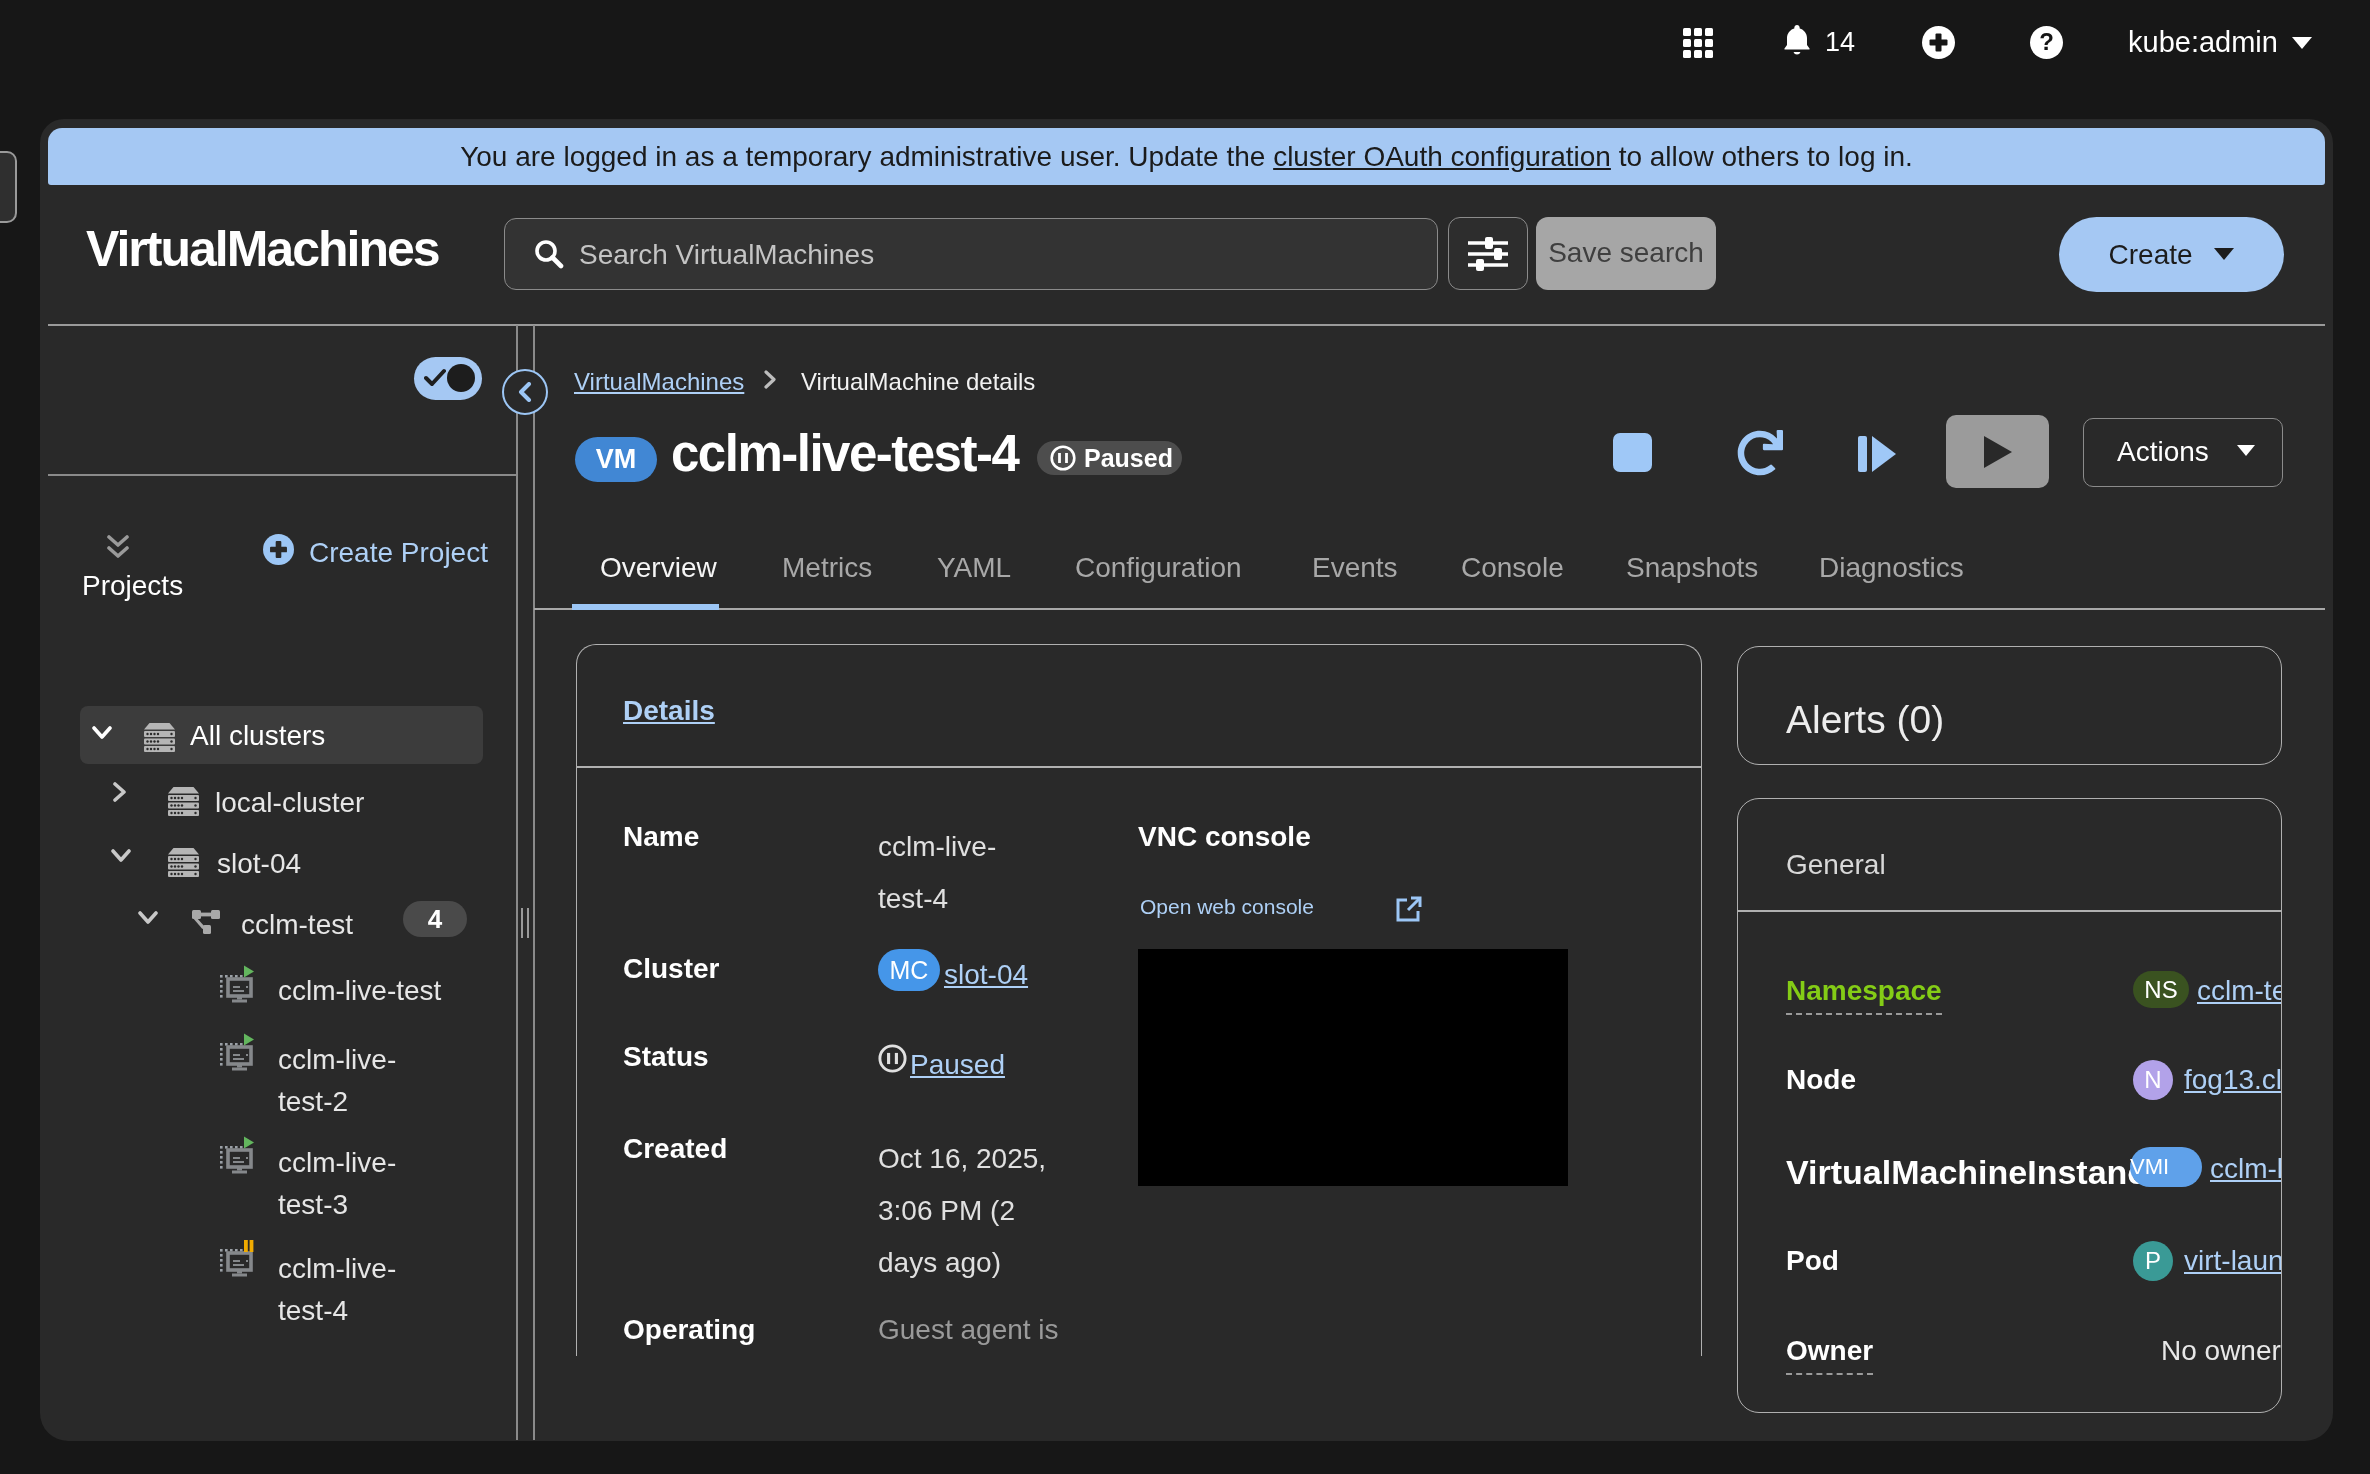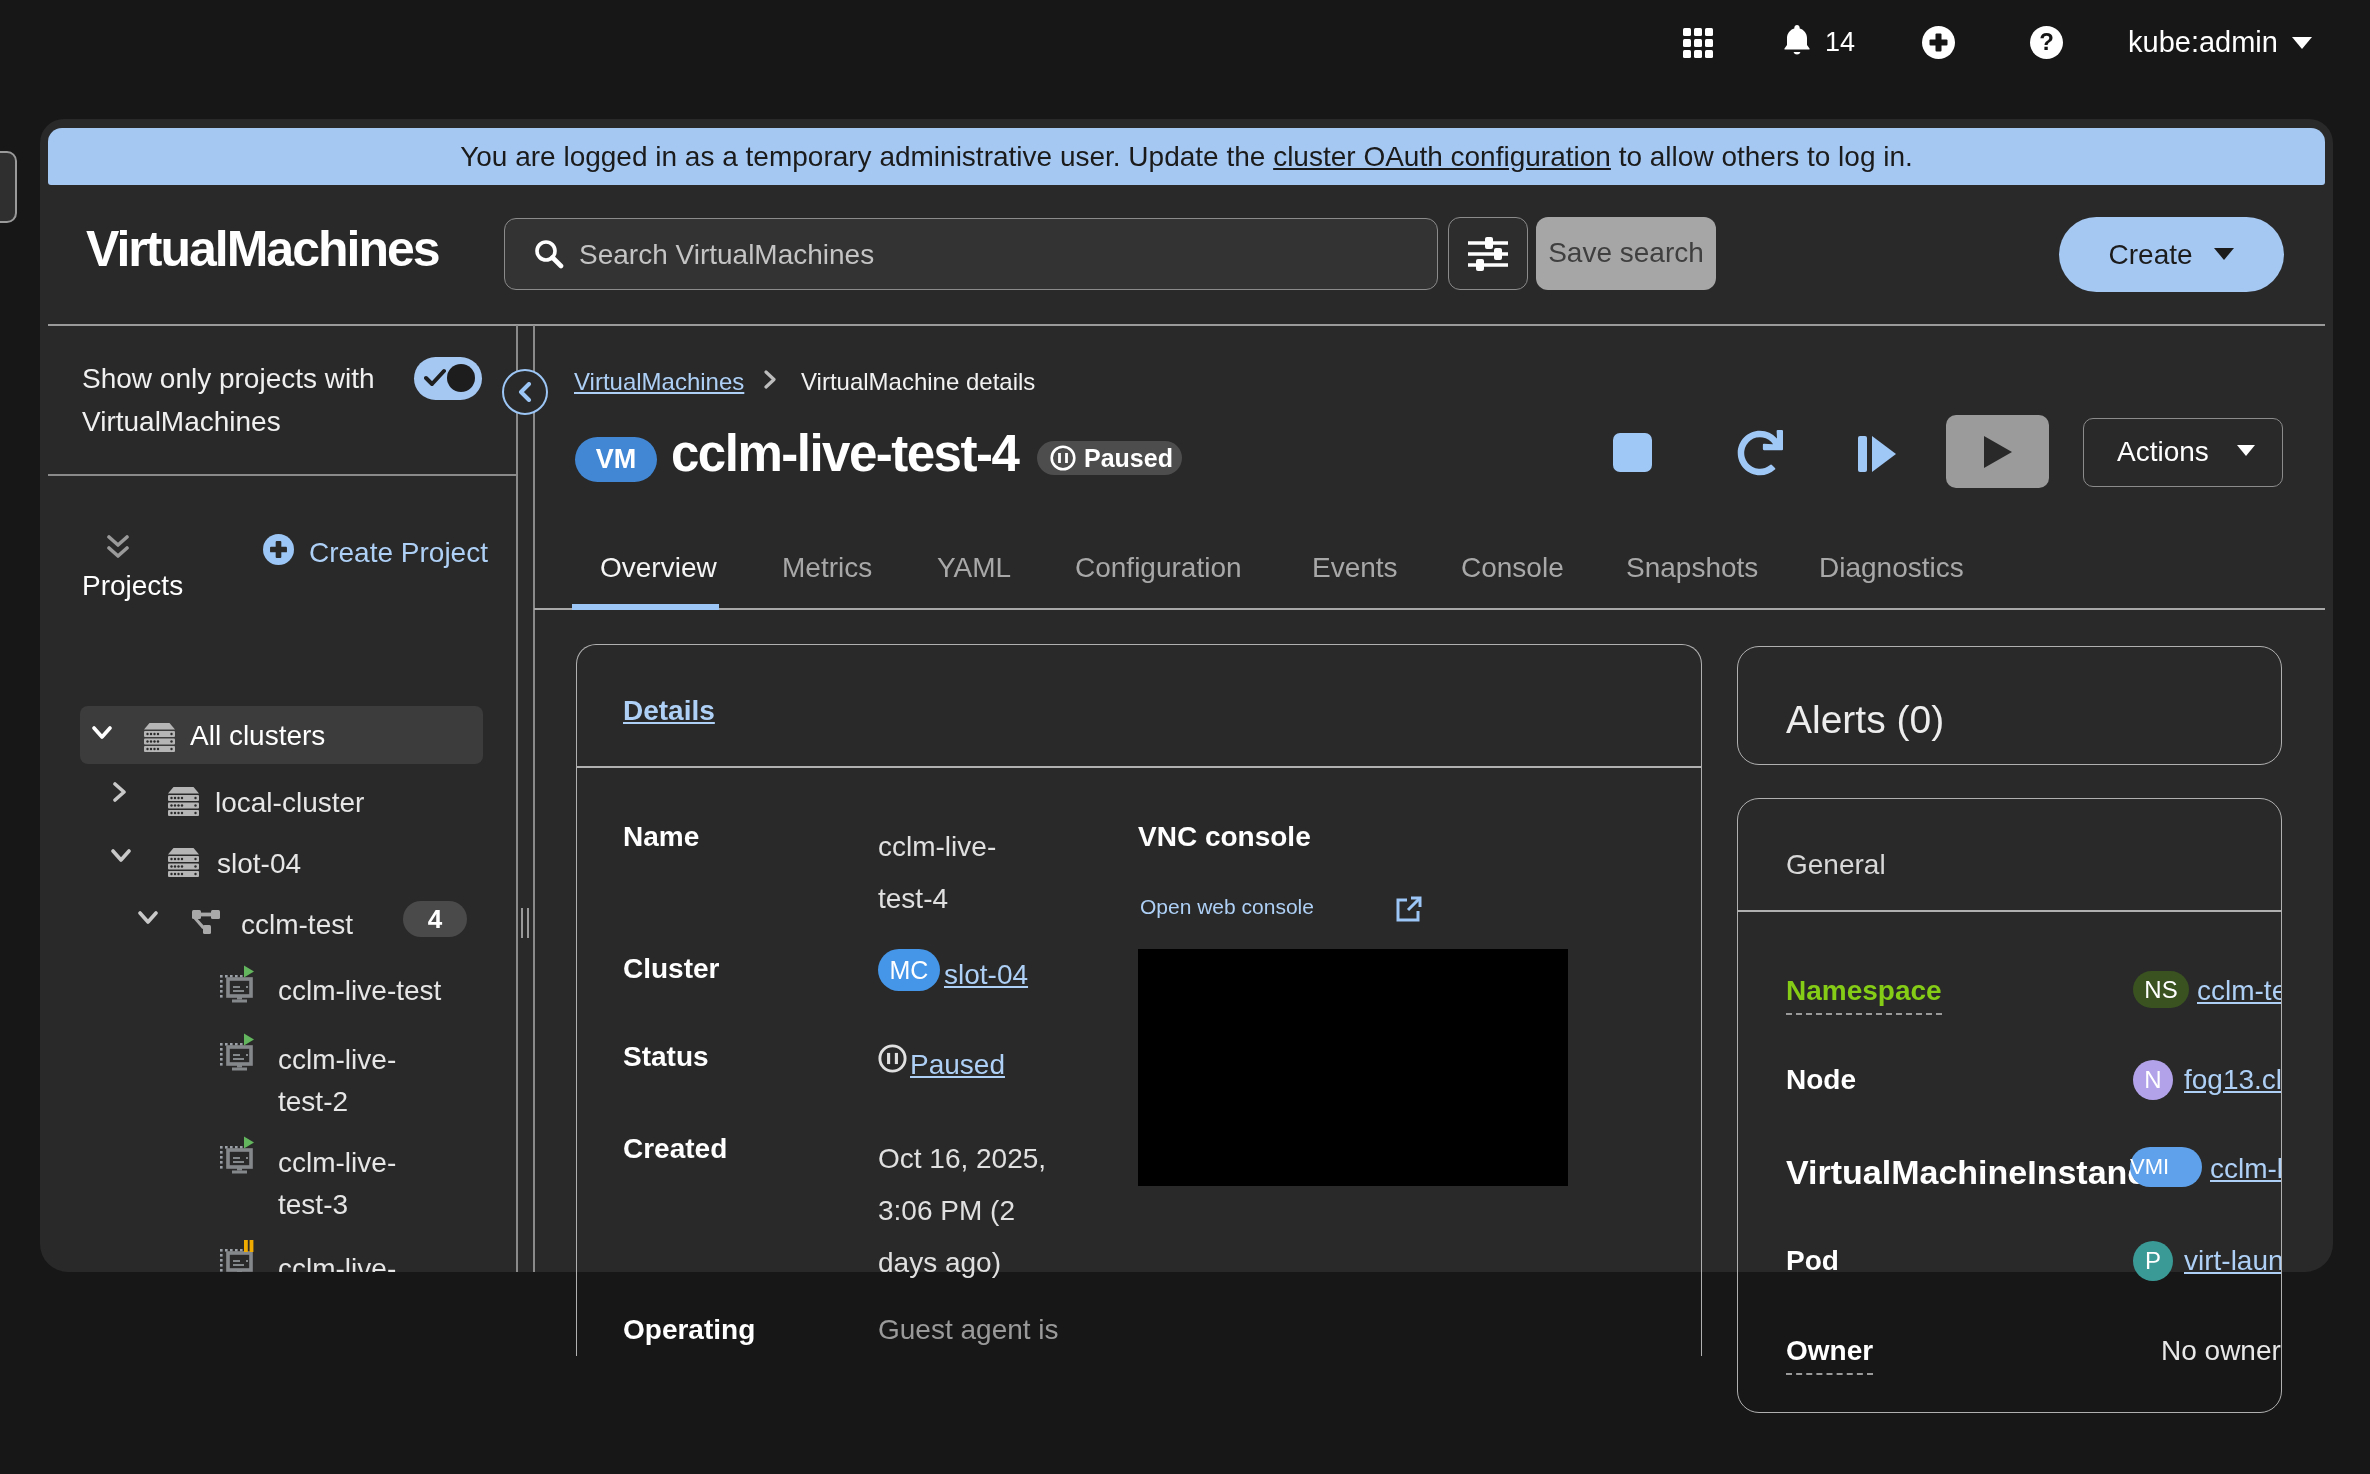--- a/index.html
+++ b/index.html
@@ -37,21 +37,21 @@
   </svg>
   <svg class="abs" style="left:2030px;top:26px" width="33" height="33" viewBox="0 0 33 33">
     <circle cx="16.5" cy="16.5" r="16.5" fill="#fff"></circle>
     <text x="16.5" y="24" text-anchor="middle" font-family="Liberation Sans" font-size="24" font-weight="bold" fill="#151515">?</text>
   </svg>
   <div class="abs" style="left:2128px;top:26px;font-size:29px;color:#fff;">kube:admin</div>
   <div class="abs" style="left:2292px;top:37px;width:0;height:0;border-left:10px solid transparent;border-right:10px solid transparent;border-top:12px solid #fff;"></div>
 
   <div class="abs" style="left:-14px;top:151px;width:31px;height:72px;background:#2f2f2f;border:2px solid #9a9a9a;border-radius:10px;"></div>
 
-  <div class="abs" id="shell" style="left:40px;top:119px;width:2293px;height:1153px;background:#292929;border-radius:24px 24px 28px 28px;overflow:hidden;">
+  <div class="abs" id="shell" style="left:40px;top:119px;width:2293px;height:1322px;background:#292929;border-radius:24px 24px 28px 28px;overflow:hidden;">
 
     <div class="abs" style="left:0;top:0;width:2293px;height:1322px;border-radius:24px 24px 28px 28px;overflow:hidden;" id="band">
 
       <div class="abs" style="left:8px;top:9px;width:2277px;height:57px;background:#a5c8f3;border-radius:14px 14px 3px 3px;color:#1b1b1b;font-size:28px;text-align:center;line-height:57px;">
         You are logged in as a temporary administrative user. Update the <span style="text-decoration:underline;">cluster OAuth configuration</span> to allow others to log in.
       </div>
 
       <div class="abs" style="left:46px;top:105px;font-size:50px;line-height:1;font-weight:bold;letter-spacing:-2px;color:#fff;">VirtualMachines</div>
 
       <div class="abs" style="left:464px;top:99px;width:934px;height:72px;background:#333333;border:1px solid #8b8b8b;border-radius:12px;"></div>
@@ -81,21 +81,20 @@
       <div class="abs" style="left:2019px;top:98px;width:225px;height:75px;background:#a5c8f3;border-radius:38px;color:#1c1c1c;font-size:28px;text-align:center;line-height:75px;">Create
         <span style="display:inline-block;margin-left:14px;vertical-align:middle;margin-top:-6px;width:0;height:0;border-left:10px solid transparent;border-right:10px solid transparent;border-top:12px solid #1c1c1c;"></span>
       </div>
 
       <div class="abs" style="left:8px;top:205px;width:2277px;height:2px;background:#9a9a9a;"></div>
 
       <div class="abs" style="left:476px;top:206px;width:2px;height:1115px;background:#8a8a8a;"></div>
 
       <div class="abs" style="left:493px;top:206px;width:2px;height:1115px;background:#8a8a8a;"></div>
 
-      <div class="abs" style="left:42px;top:238px;width:300px;font-size:28px;color:#f0f0f0;line-height:43px;">Show only projects with VirtualMachines</div>
       <div class="abs" style="left:374px;top:238px;width:68px;height:43px;background:#a5c8f3;border-radius:22px;">
         <svg class="abs" style="left:10px;top:11px" width="22" height="20" viewBox="0 0 22 20">
             <path d="M2 10 L8 16 L20 3" stroke="#1f1f1f" stroke-width="4" fill="none" stroke-linecap="round" stroke-linejoin="round"></path>
           </svg>
         <div class="abs" style="right:7px;top:7px;width:28px;height:28px;background:#1d1d1d;border-radius:50%;"></div>
       </div>
       <div class="abs" style="left:8px;top:355px;width:469px;height:2px;background:#8a8a8a;"></div>
 
       <div class="abs" style="left:462px;top:250px;width:46px;height:46px;border-radius:50%;background:#292929;border:2px solid #9cc6f5;z-index:5;">
         <svg class="abs" style="left:13px;top:11px" width="16" height="20" viewBox="0 0 16 20">

